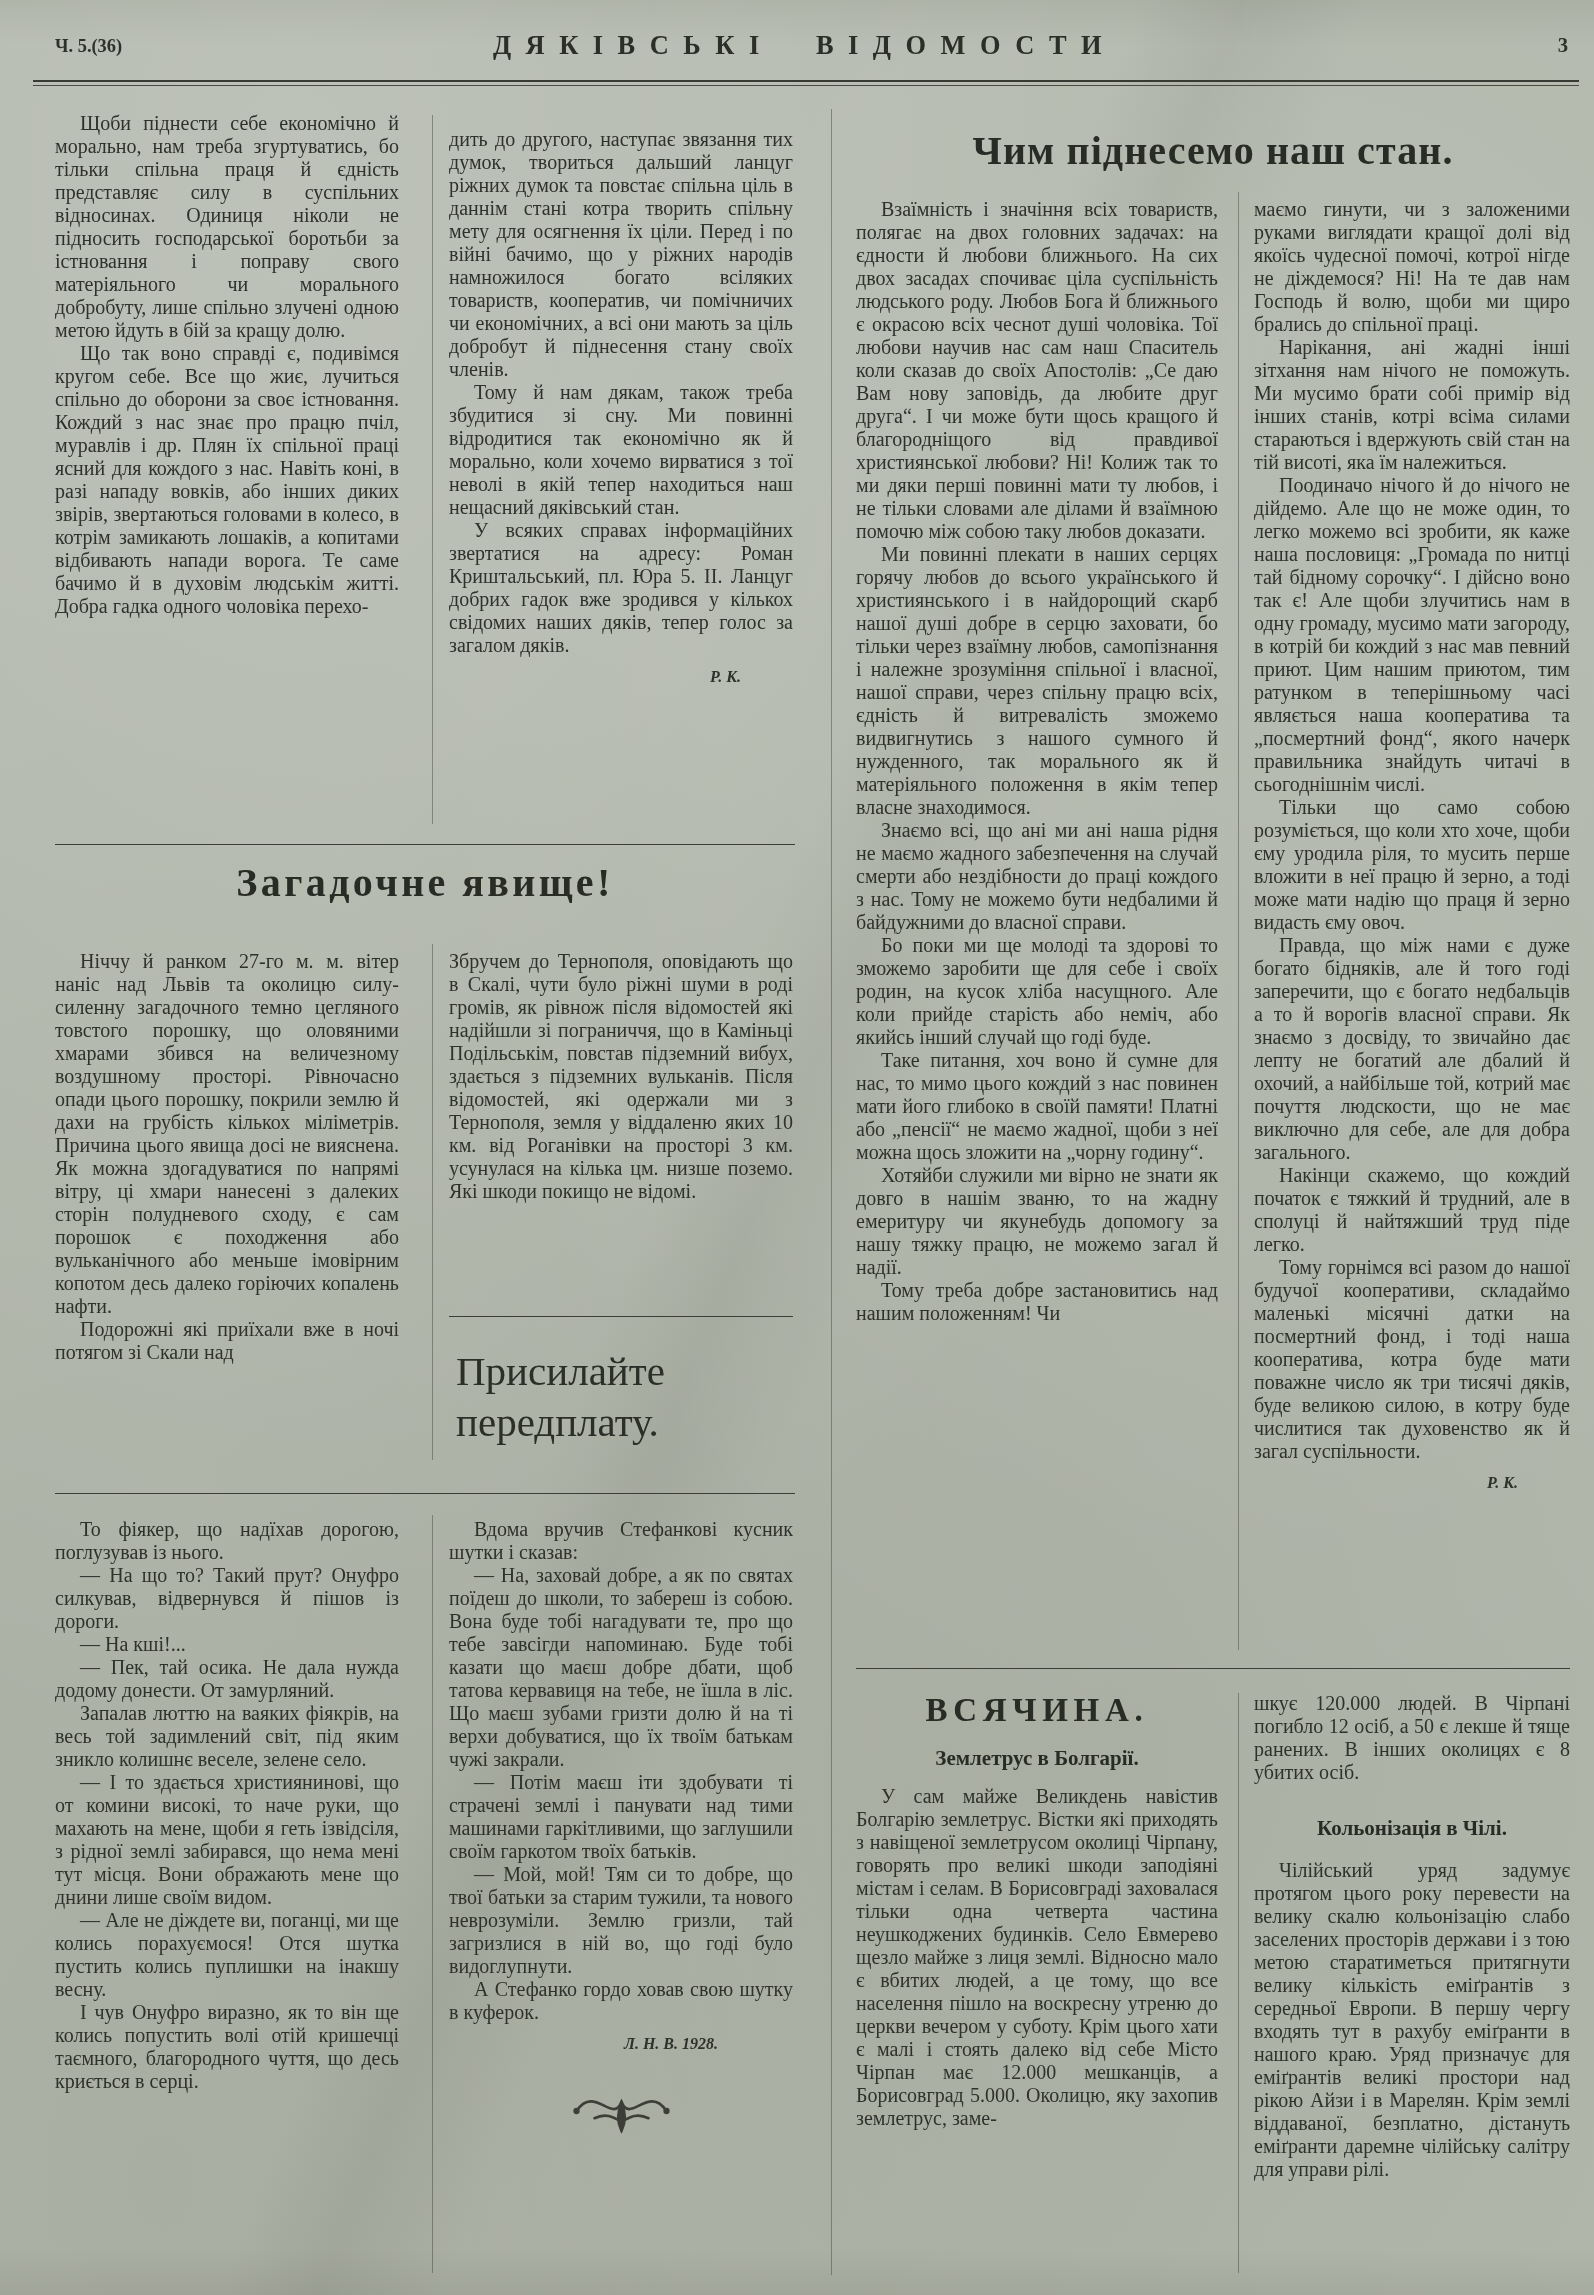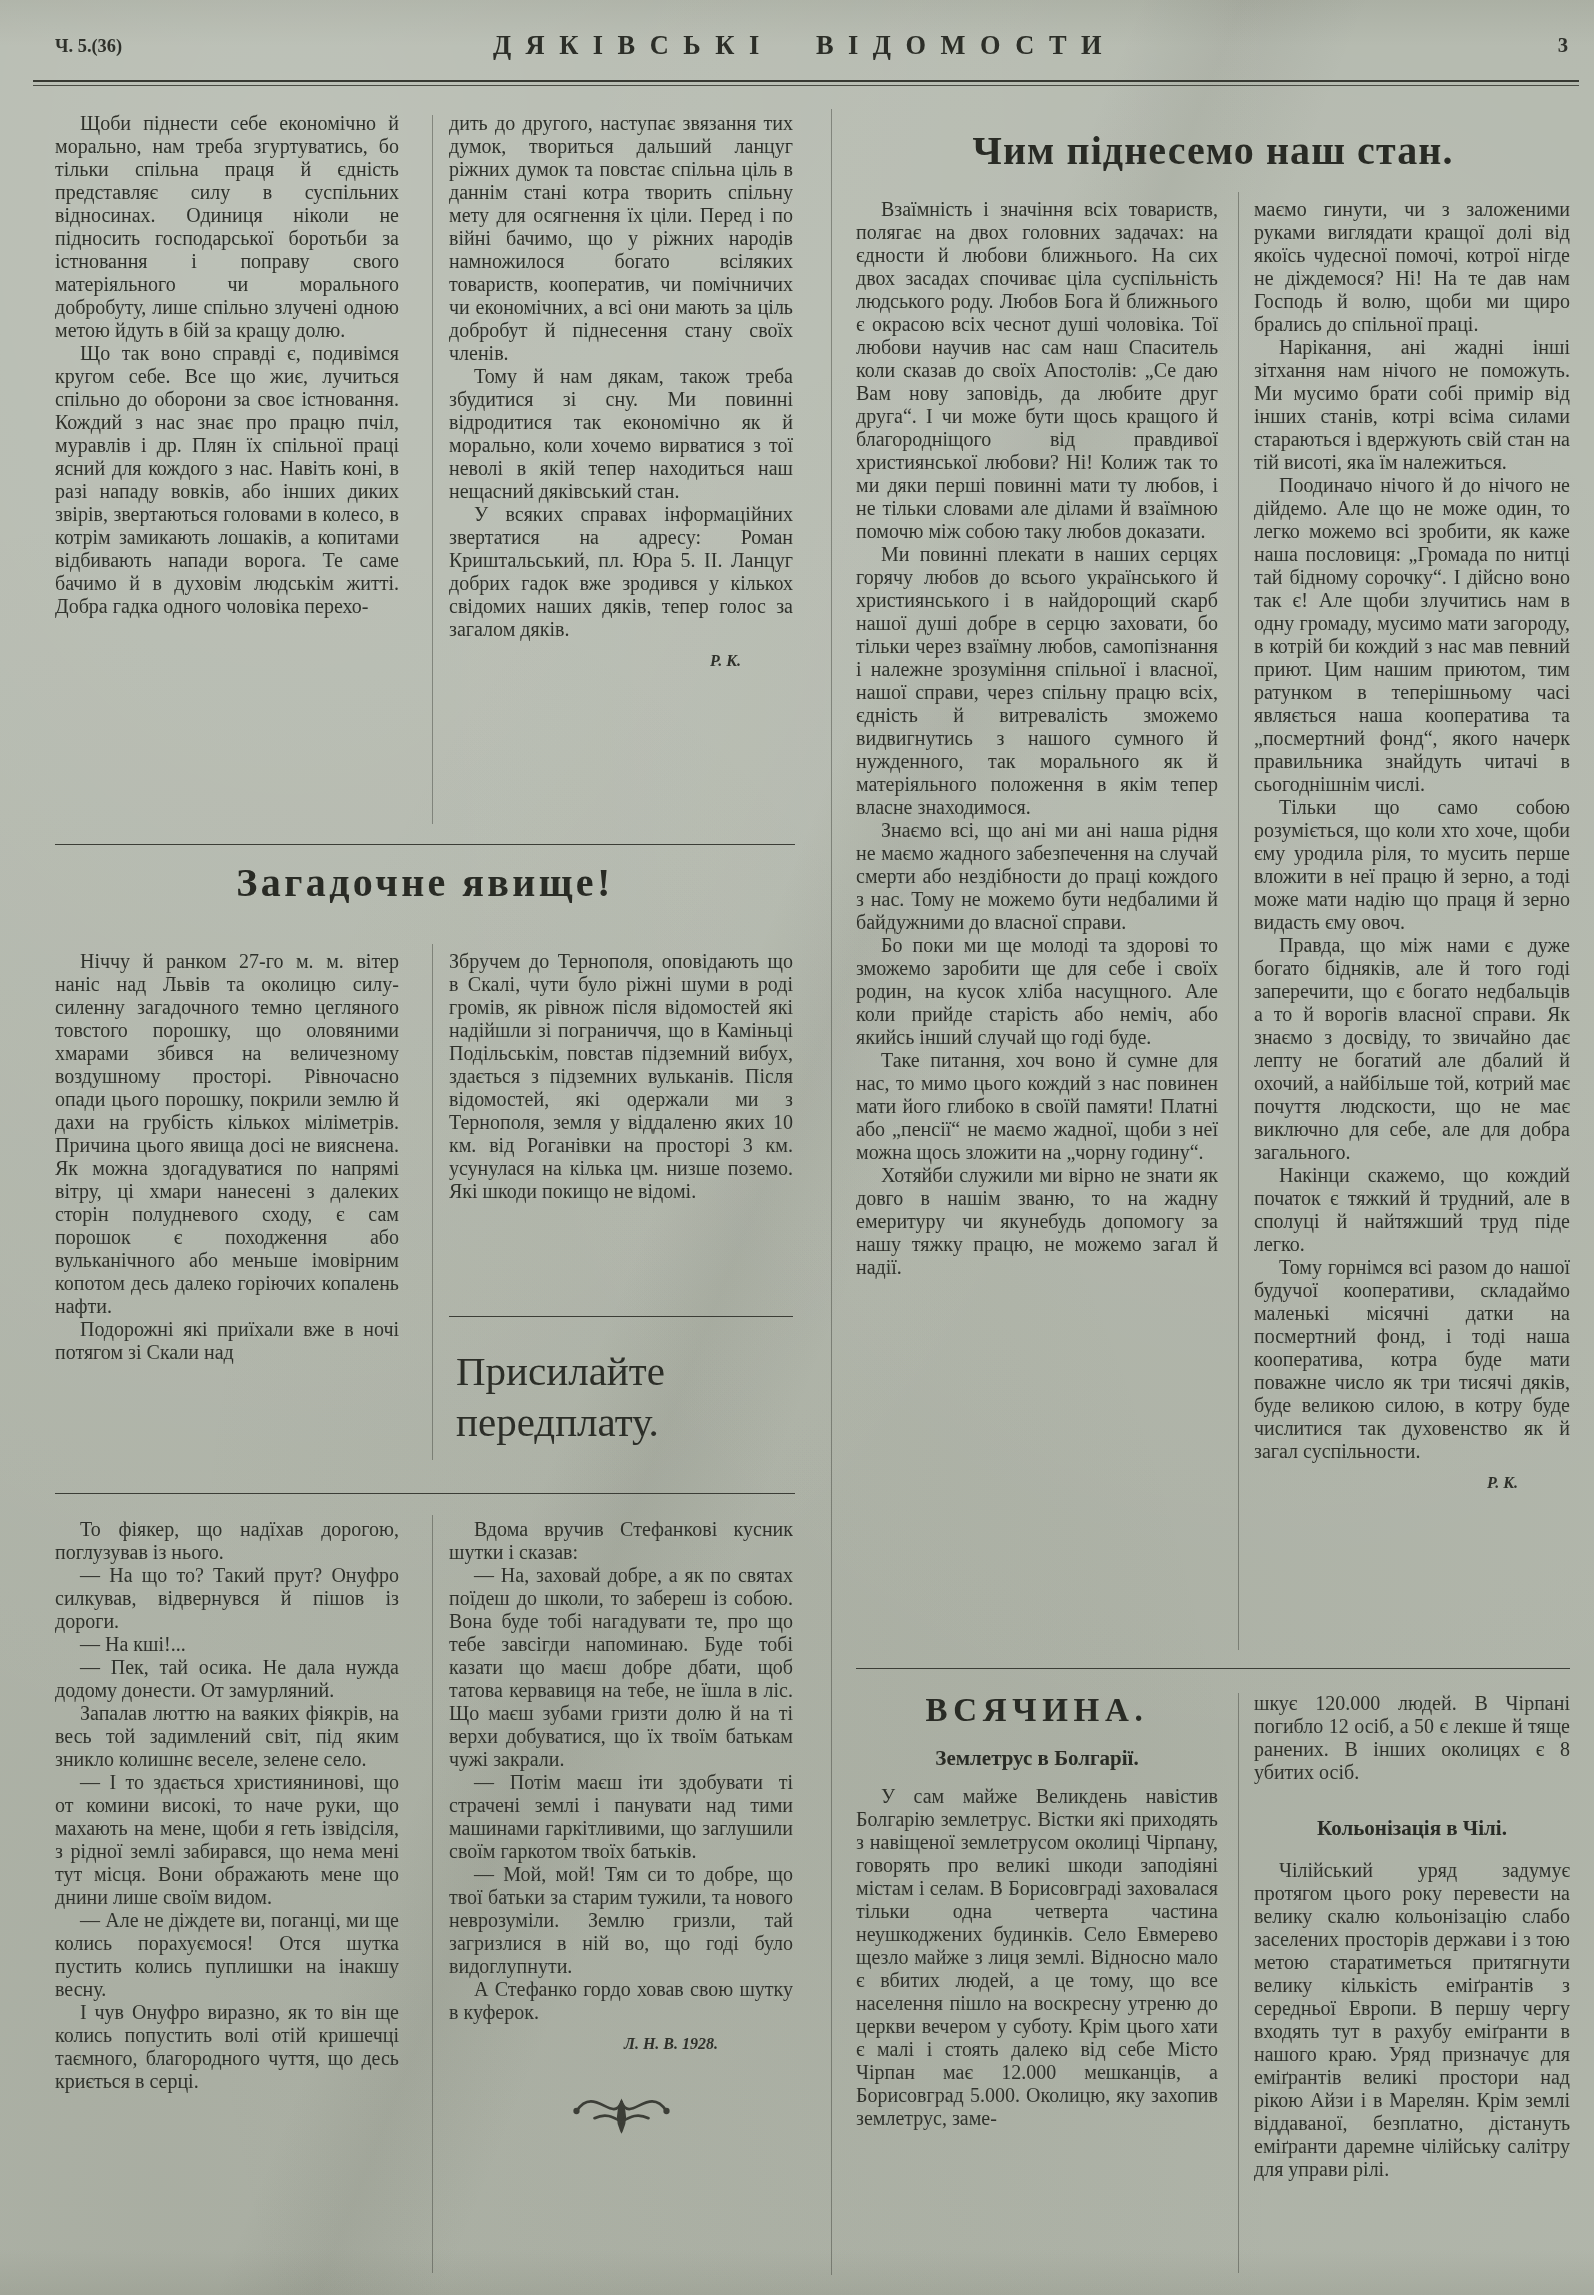--- a/index.html
+++ b/index.html
@@ -60,21 +60,21 @@
   <div class="abs rule-v" style="left:432px;top:1515px;height:758px;"></div>
   <div class="abs rule-v" style="left:831px;top:109px;height:2166px;"></div>
   <div class="abs rule-v" style="left:1238px;top:192px;height:1458px;"></div>
   <div class="abs rule-v" style="left:1238px;top:1693px;height:580px;"></div>
 
   <div class="abs body-text clip" style="left:55px;top:112px;width:344px;max-height:726px;">
       <p class="para">Щоби піднести себе економічно й морально, нам треба згуртуватись, бо тільки спільна праця й єдність представляє силу в суспільних відносинах. Одиниця ніколи не підносить господарської боротьби за істновання і поправу свого матеріяльного чи морального добробуту, лише спільно злучені одною метою йдуть в бій за кращу долю.</p>
       <p class="para">Що так воно справді є, подивімся кругом себе. Все що жиє, лучиться спільно до оборони за своє істновання. Кождий з нас знає про працю пчіл, муравлів і др. Плян їх спільної праці ясний для кождого з нас. Навіть коні, в разі нападу вовків, або інших диких звірів, звертаються головами в колесо, в котрім замикають лошаків, а копитами відбивають напади ворога. Те саме бачимо й в духовім людськім житті. Добра гадка одного чоловіка перехо-</p>
     </div>
 
-  <div class="abs body-text clip cont" style="left:449px;top:112px;width:344px;max-height:732px;">
+  <div class="abs body-text clip cont" style="left:449px;top:128px;width:344px;max-height:732px;">
     <div>
         <p class="para">дить до другого, наступає звязання тих думок, твориться дальший ланцуг ріжних думок та повстає спільна ціль в даннім стані котра творить спільну мету для осягнення їх ціли. Перед і по війні бачимо, що у ріжних народів намножилося богато всіляких товариств, кооператив, чи помічничих чи економічних, а всі они мають за ціль добробут й піднесення стану своїх членів.</p>
         <p class="para">Тому й нам дякам, також треба збудитися зі сну. Ми повинні відродитися так економічно як й морально, коли хочемо вирватися з тої неволі в якій тепер находиться наш нещасний дяківський стан.</p>
         <p class="para">У всяких справах інформаційних звертатися на адресу: Роман Криштальський, пл. Юра 5. II. Ланцуг добрих гадок вже зродився у кількох свідомих наших дяків, тепер голос за загалом дяків.</p>
       </div>
     <div class="sig">Р. К.</div>
   </div>
 
   <div class="abs rule-h" style="left:55px;top:844px;width:740px;height:1.1px;"></div>
   <div class="abs headline zag-head" style="left:55px;top:859px;width:740px;">Загадочне явище!</div>
@@ -133,20 +133,21 @@
 
   <div class="abs headline stan-head" style="left:856px;top:127px;width:714px;">Чим піднесемо наш стан.</div>
 
   <div class="abs body-text clip" style="left:856px;top:198px;width:362px;max-height:1452px;">
       <p class="para">Взаїмність і значіння всіх товариств, полягає на двох головних задачах: на єдности й любови ближнього. На сих двох засадах спочиває ціла суспільність людського роду. Любов Бога й ближнього є окрасою всіх чеснот душі чоловіка. Тої любови научив нас сам наш Спаситель коли сказав до своїх Апостолів: „Се даю Вам нову заповідь, да любите друг друга“. І чи може бути щось кращого й благородніщого від правдивої християнської любови? Ні! Колиж так то ми дяки перші повинні мати ту любов, і не тільки словами але ділами й взаїмною помочю між собою таку любов доказати.</p>
       <p class="para">Ми повинні плекати в наших серцях горячу любов до всього українського й християнського і в найдорощий скарб нашої душі добре в серцю заховати, бо тільки через взаїмну любов, самопізнання і належне зрозуміння спільної і власної, нашої справи, через спільну працю всіх, єдність й витревалість зможемо видвигнутись з нашого сумного й нужденного, так морального як й матеріяльного положення в якім тепер власне знаходимося.</p>
       <p class="para">Знаємо всі, що ані ми ані наша рідня не маємо жадного забезпечення на случай смерти або нездібности до праці кождого з нас. Тому не можемо бути недбалими й байдужними до власної справи.</p>
       <p class="para">Бо поки ми ще молоді та здорові то зможемо заробити ще для себе і своїх родин, на кусок хліба насущного. Але коли прийде старість або неміч, або якийсь інший случай що годі буде.</p>
       <p class="para">Таке питання, хоч воно й сумне для нас, то мимо цього кождий з нас повинен мати його глибоко в своїй памяти! Платні або „пенсії“ не маємо жадної, щоби з неї можна щось зложити на „чорну годину“.</p>
       <p class="para">Хотяйби служили ми вірно не знати як довго в нашім званю, то на жадну емеритуру чи якунебудь допомогу за нашу тяжку працю, не можемо загал й надії.</p>
+      <p class="para">Тому треба добре застановитись над нашим положенням! Чи</p>
     </div>
 
   <div class="abs body-text clip cont" style="left:1254px;top:198px;width:316px;max-height:1452px;">
     <div>
         <p class="para">маємо гинути, чи з заложеними руками виглядати кращої долі від якоїсь чудесної помочі, котрої нігде не діждемося? Ні! На те дав нам Господь й волю, щоби ми щиро брались до спільної праці.</p>
         <p class="para">Нарікання, ані жадні інші зітхання нам нічого не поможуть. Ми мусимо брати собі примір від інших станів, котрі всіма силами стараються і вдержують свій стан на тій висоті, яка їм належиться.</p>
         <p class="para">Поодиначо нічого й до нічого не дійдемо. Але що не може один, то легко можемо всі зробити, як каже наша пословиця: „Громада по нитці тай бідному сорочку“. І дійсно воно так є! Але щоби злучитись нам в одну громаду, мусимо мати загороду, в котрій би кождий з нас мав певний приют. Цим нашим приютом, тим ратунком в теперішньому часі являється наша кооператива та „посмертний фонд“, якого начерк правильника знайдуть читачі в сьогоднішнім числі.</p>
         <p class="para">Тільки що само собою розуміється, що коли хто хоче, щоби єму уродила ріля, то мусить перше вложити в неї працю й зерно, а тоді може мати надію що праця й зерно видасть єму овоч.</p>
         <p class="para">Правда, що між нами є дуже богато бідняків, але й того годі заперечити, що є богато недбальців а то й ворогів власної справи. Як знаємо з досвіду, то звичайно дає лепту не богатий але дбалий й охочий, а найбільше той, котрий має почуття людскости, що не має виключно для себе, але для добра загального.</p>
         <p class="para">Накінци скажемо, що кождий початок є тяжкий й трудний, але в сполуці й найтяжший труд піде легко.</p>

